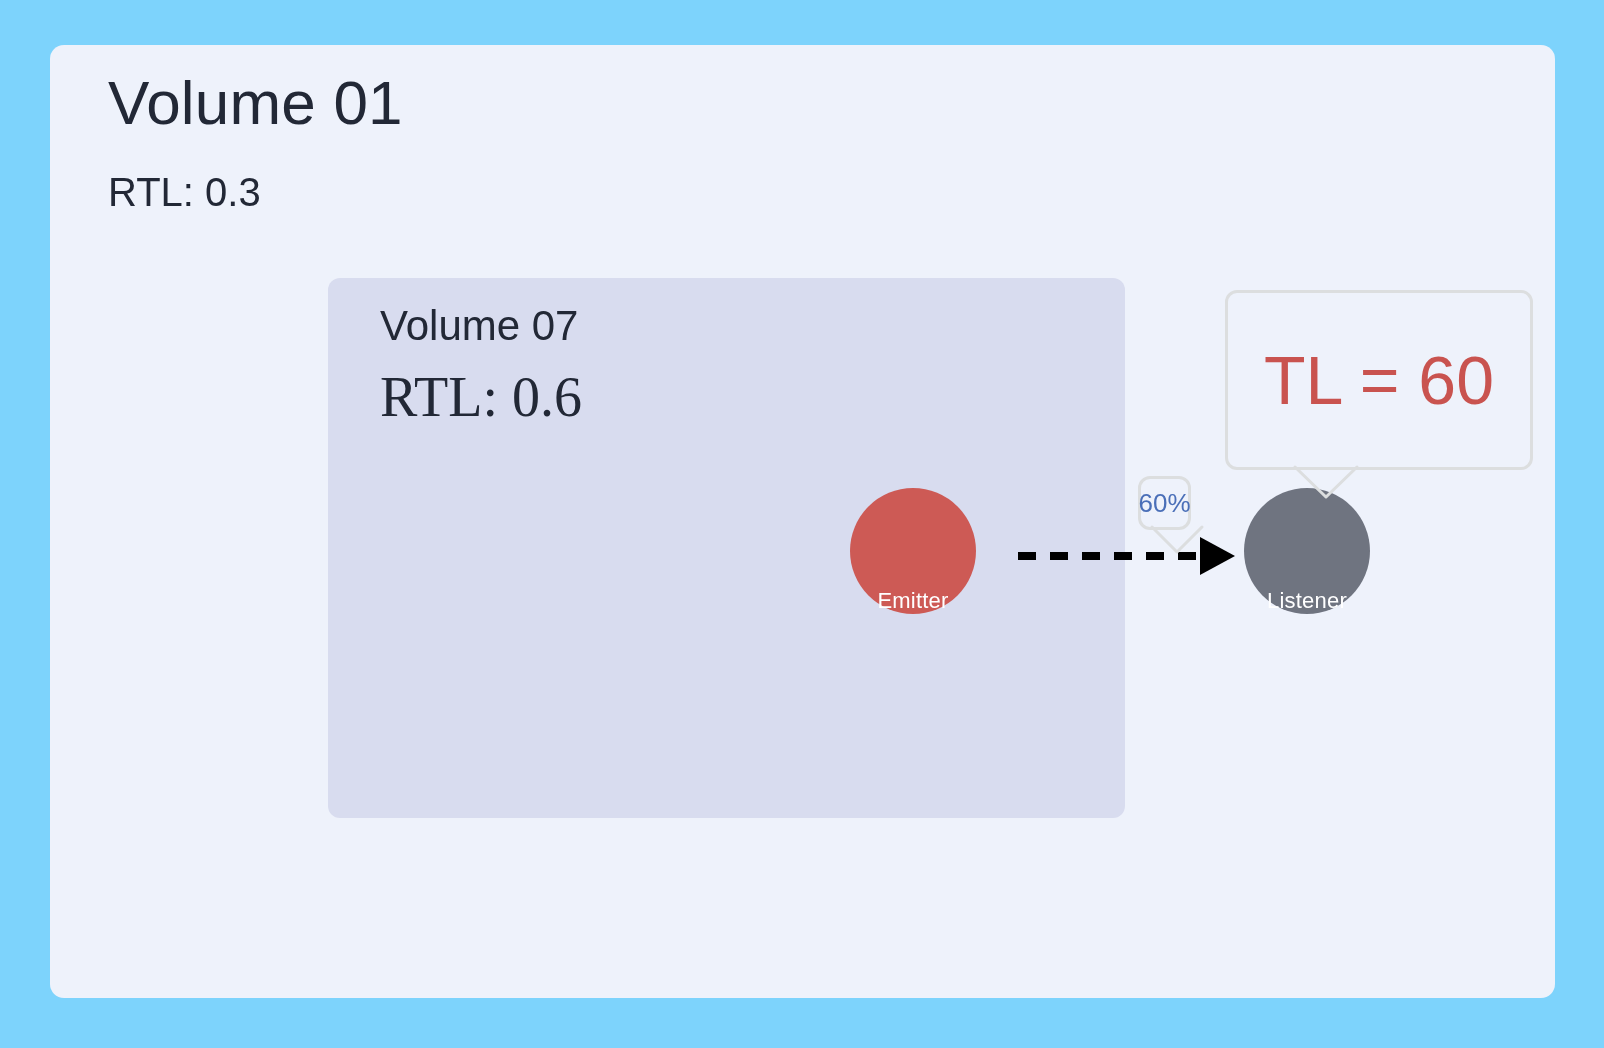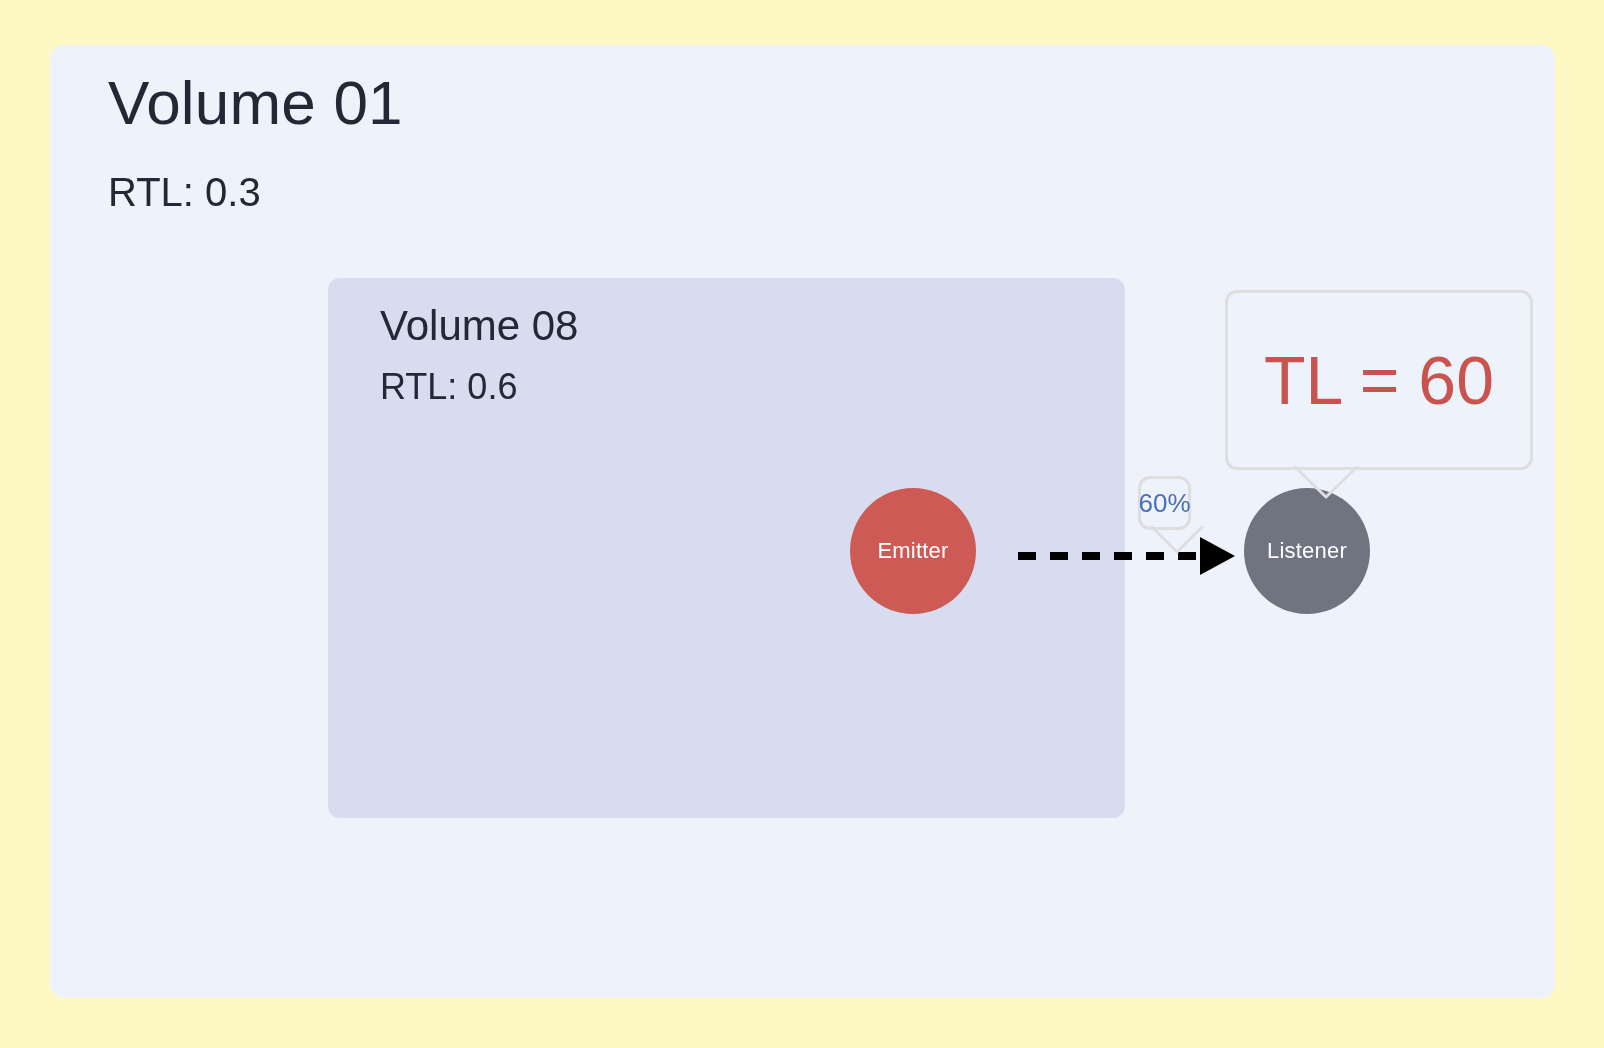--- a/index.html
+++ b/index.html
@@ -12,21 +12,21 @@
     width: 1604px;
     height: 1048px;
     font-family: "Liberation Sans", sans-serif;
     overflow: hidden;
   }
 
   #stage {
     position: relative;
     width: 1604px;
     height: 1048px;
-    background: #fef9c3;
+    background: #7dd3fc;
   }
 
   
   .volume-outer {
     position: absolute;
     left: 50px;
     top: 45px;
     width: 1505px;
     height: 953px;
     background: #eef2fb;
@@ -72,32 +72,33 @@
     font-size: 42px;
     line-height: 1;
     color: #222836;
     white-space: nowrap;
   }
 
   .inner-rtl {
     position: absolute;
     left: 52px;
     top: 91px;
-    font-size: 36px;
-    line-height: 1;
-    color: #222836;
-    white-space: nowrap;
+    font-size: 56px;
+    line-height: 1;
+    color: #222836;
+    white-space: nowrap;
+    font-family: Liberation Serif, serif;
   }
 
   
   .node {
     position: absolute;
     border-radius: 50%;
     display: flex;
-    align-items: center;
+    align-items: flex-end;
     justify-content: center;
     color: #ffffff;
     font-size: 22px;
     letter-spacing: 0.2px;
   }
 
   .node-emitter {
     left: 800px;
     top: 443px;
     width: 126px;
@@ -176,21 +177,21 @@
 
 <div id="stage">
 
   <div class="volume-outer">
 
     <div class="outer-title">Volume 01</div>
 
     <div class="outer-rtl">RTL: 0.3</div>
 
     <div class="volume-inner">
-      <div class="inner-title">Volume 08</div>
+      <div class="inner-title">Volume 07</div>
       <div class="inner-rtl">RTL: 0.6</div>
     </div>
 
     <svg class="connector" viewBox="0 0 1505 953" width="1505" height="953">
       <line x1="968" y1="511" x2="1158" y2="511" stroke="#000000" stroke-width="8" stroke-dasharray="18 14" stroke-linecap="butt"></line>
       <polygon points="1150,492 1185,511 1150,530" fill="#000000"></polygon>
     </svg>
 
     <div class="node node-emitter">
       <span>Emitter</span>

